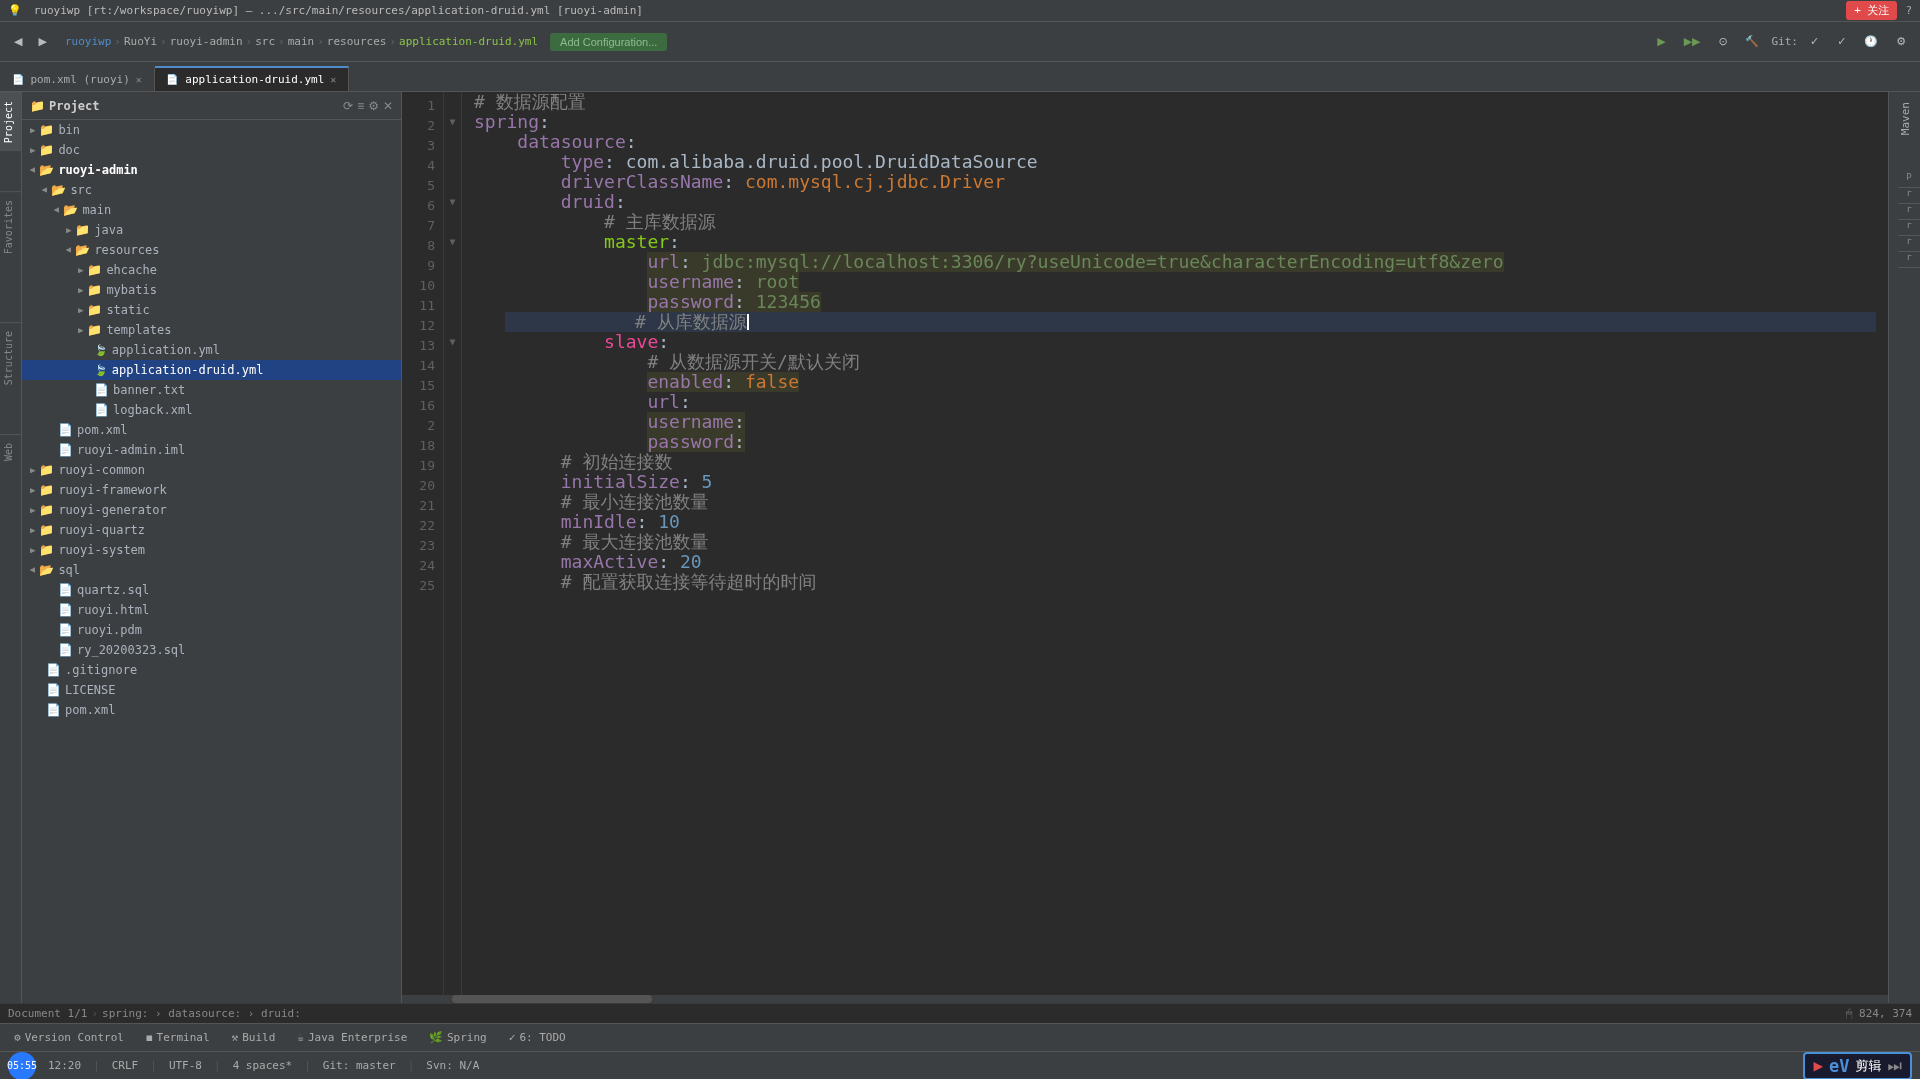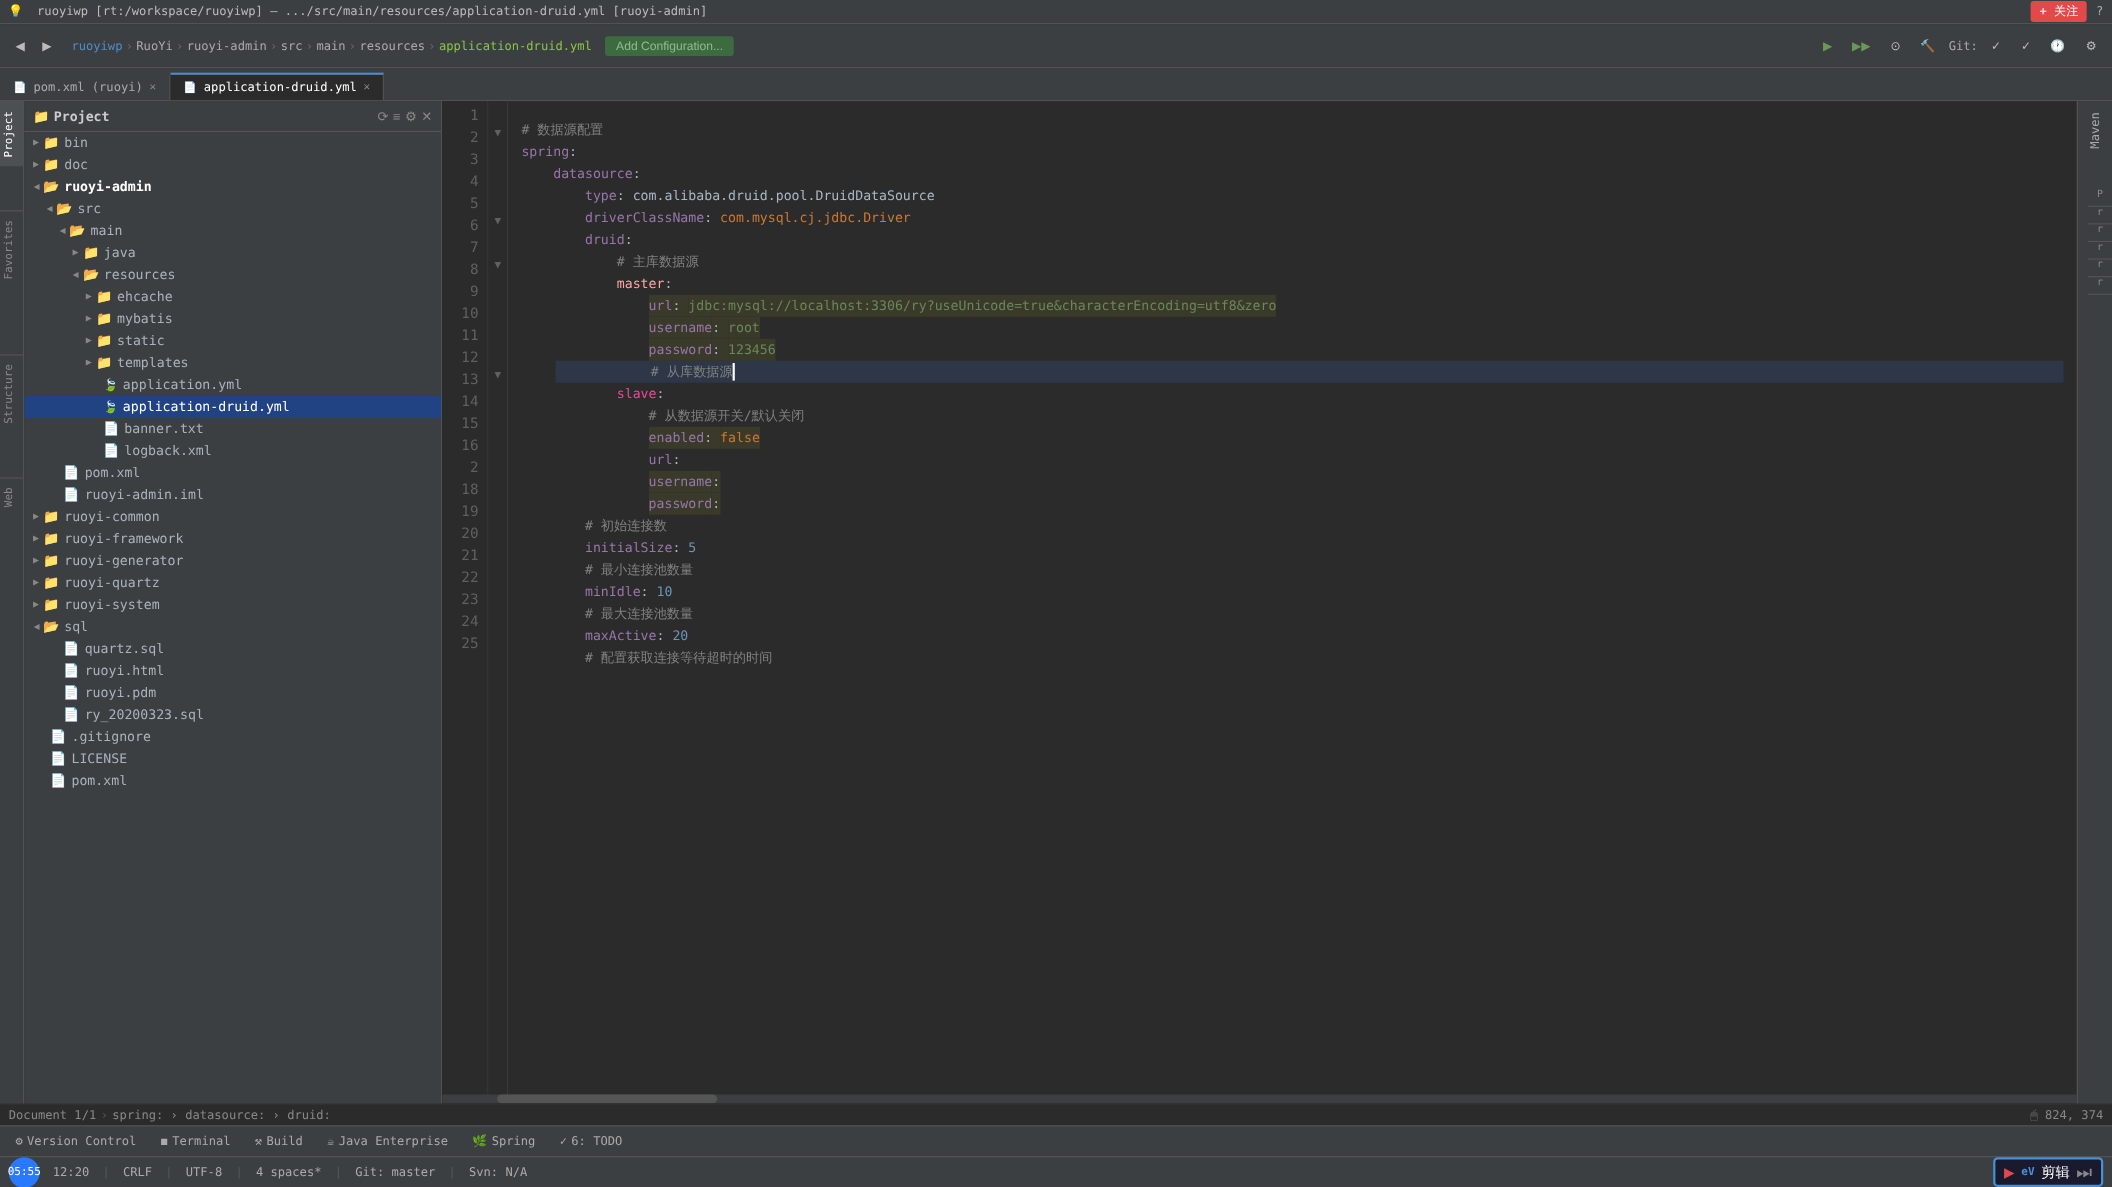--- a/index.html
+++ b/index.html
@@ -45,21 +45,21 @@
     .arrow.open { transform: rotate(90deg); }
     .tree-text { font-size: 12px; color: #aab2bd; }
     
     
     #editor-area { flex: 1; background: #2b2b2b; overflow: hidden; position: relative; }
     
     
     #code-container { display: flex; height: 100%; overflow: auto; }
     #line-numbers { background: #2b2b2b; color: #606060; font-size: 13px; line-height: 20px; padding: 4px 8px 4px 8px; text-align: right; min-width: 42px; border-right: 1px solid #3a3a3a; user-select: none; }
     #line-numbers div { height: 20px; }
-    #code-content { padding: 16px 12px; font-size: 12px; line-height: 20px; flex: 1; overflow: visible; }
+    #code-content { padding: 0 12px; font-size: 18px; line-height: 20px; flex: 1; overflow: visible; }
     .code-line { height: 20px; display: flex; align-items: center; white-space: pre; }
     
     
     .c-comment { color: #808080; }
     .cursor-line { background: #2d3748; margin-left: 31px; }
     
     
     #status-bar { background: #3c3f41; height: 28px; display: flex; align-items: center; padding: 0 8px; gap: 12px; border-top: 1px solid #555; font-size: 11px; color: #aaa; }
     #status-bar .status-item { display: flex; align-items: center; gap: 3px; }
     #status-bar .separator { color: #555; }
@@ -457,21 +457,21 @@
 
         <div class="code-line">
           <span style="color:#a9b7c6;">&nbsp;&nbsp;&nbsp;&nbsp;&nbsp;&nbsp;&nbsp;&nbsp;</span><span style="color:#9876aa;">druid</span><span style="color:#a9b7c6;">:</span>
         </div>
 
         <div class="code-line">
           <span style="color:#a9b7c6;">&nbsp;&nbsp;&nbsp;&nbsp;&nbsp;&nbsp;&nbsp;&nbsp;&nbsp;&nbsp;&nbsp;&nbsp;</span><span class="c-comment">#&nbsp;主库数据源</span>
         </div>
 
         <div class="code-line">
-          <span style="color:#a9b7c6;">&nbsp;&nbsp;&nbsp;&nbsp;&nbsp;&nbsp;&nbsp;&nbsp;&nbsp;&nbsp;&nbsp;&nbsp;</span><span style="color:#fca5a5;">master</span><span style="color:#a9b7c6;">:</span>
+          <span style="color:#a9b7c6;">&nbsp;&nbsp;&nbsp;&nbsp;&nbsp;&nbsp;&nbsp;&nbsp;&nbsp;&nbsp;&nbsp;&nbsp;</span><span style="color:#84cc16;">master</span><span style="color:#a9b7c6;">:</span>
         </div>
 
         <div class="code-line">
           <span style="color:#a9b7c6;">&nbsp;&nbsp;&nbsp;&nbsp;&nbsp;&nbsp;&nbsp;&nbsp;&nbsp;&nbsp;&nbsp;&nbsp;&nbsp;&nbsp;&nbsp;&nbsp;</span><span style="background:#3a3a2a;color:#9876aa;">url</span><span style="background:#3a3a2a;color:#a9b7c6;">:&nbsp;</span><span style="background:#3a3a2a;color:#6a8759;">jdbc:mysql://localhost:3306/ry?useUnicode=true&amp;characterEncoding=utf8&amp;zero</span>
         </div>
 
         <div class="code-line">
           <span style="color:#a9b7c6;">&nbsp;&nbsp;&nbsp;&nbsp;&nbsp;&nbsp;&nbsp;&nbsp;&nbsp;&nbsp;&nbsp;&nbsp;&nbsp;&nbsp;&nbsp;&nbsp;</span><span style="background:#3a3a2a;color:#9876aa;">username</span><span style="background:#3a3a2a;color:#a9b7c6;">:&nbsp;</span><span style="background:#3a3a2a;color:#6a8759;">root</span>
         </div>
 
@@ -605,18 +605,18 @@
   <span class="separator">|</span>
   <span class="status-item">4 spaces*</span>
   <span class="separator">|</span>
   <span class="status-item">Git: master</span>
   <span class="separator">|</span>
   <span class="status-item">Svn: N/A</span>
 
   <div style="margin-left:auto;display:flex;align-items:center;gap:8px;">
     <div style="background:#1a1a2e;border:2px solid #4a90d9;border-radius:4px;padding:2px 8px;display:flex;align-items:center;gap:6px;">
       <span style="color:#e04a4a;font-size:16px;">▶</span>
-      <span style="color:#4a90d9;font-size:10px;font-weight:bold;">eV</span>
+      <span style="color:#4a90d9;font-size:17px;font-weight:bold;">eV</span>
       <span style="color:#fff;font-size:13px;">剪辑</span>
       <span style="color:#888;font-size:16px;">⏭</span>
     </div>
   </div>
 </div>
 
 </body></html>

